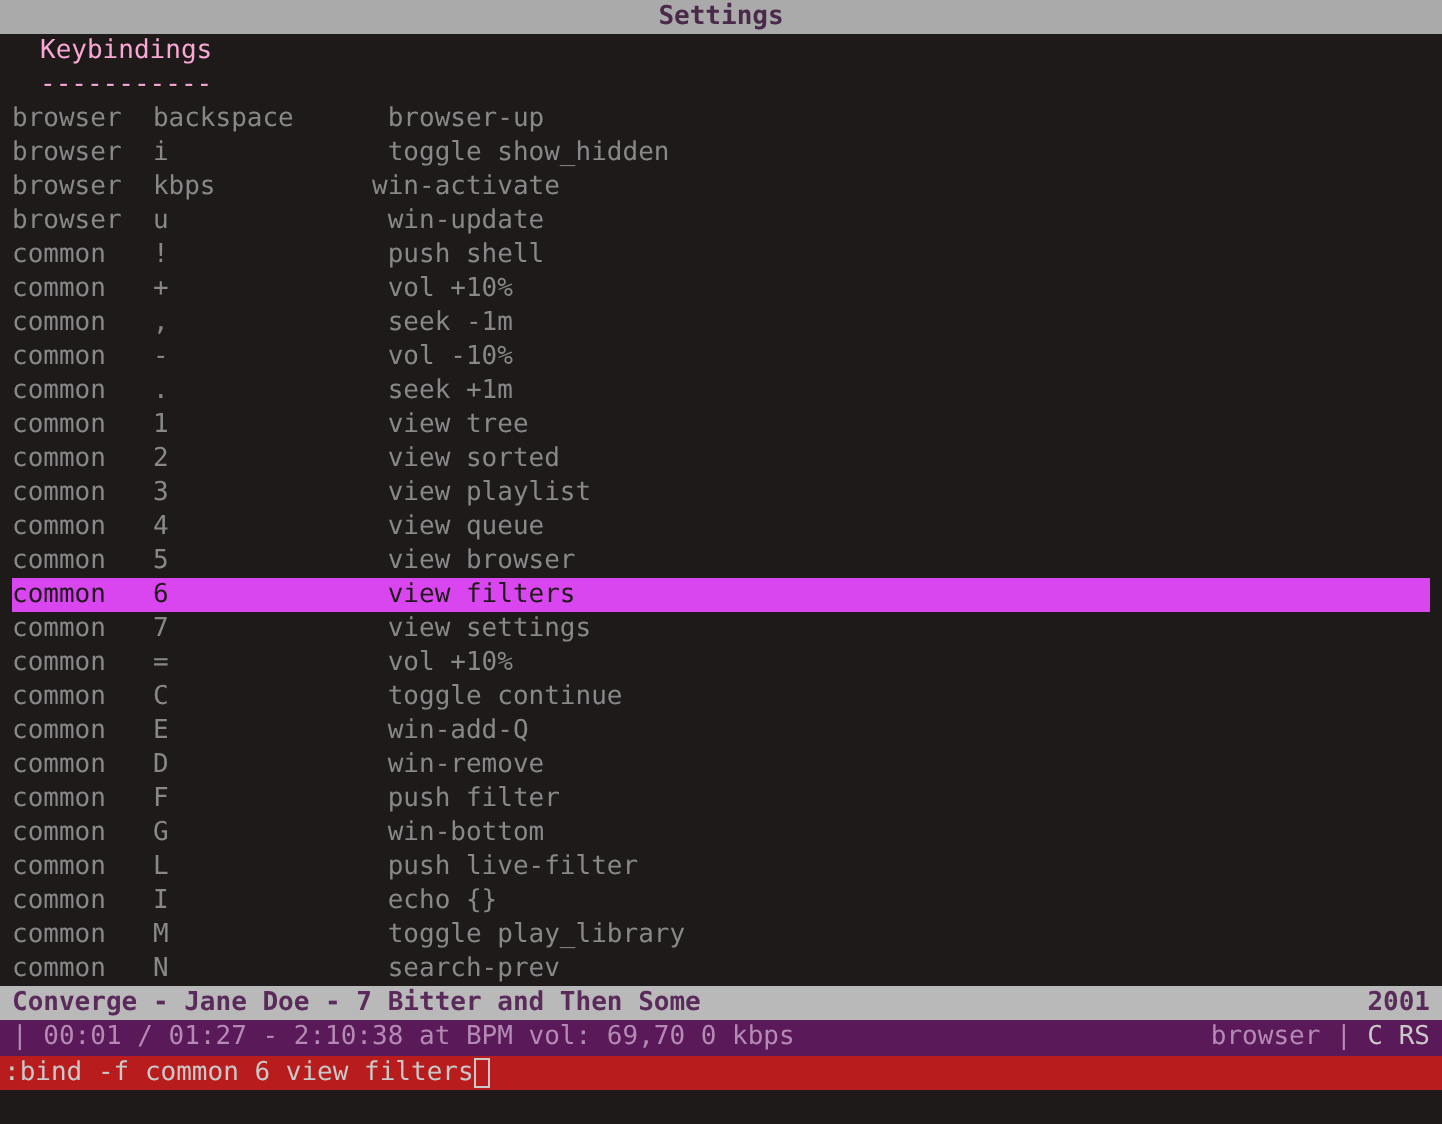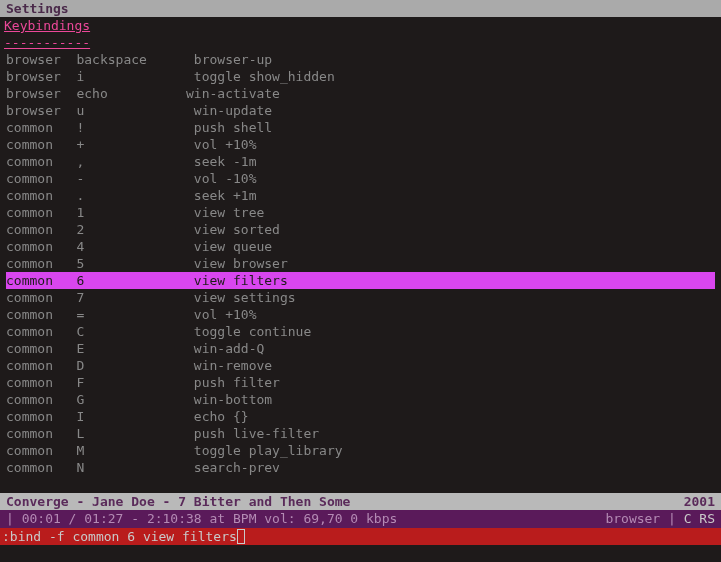--- a/index.html
+++ b/index.html
@@ -13,25 +13,25 @@
     line-height: 17px;
     color: #777777;
     overflow: hidden;
   }
   .titlebar {
     background: #aaaaaa;
     color: #4a2a4a;
     font-weight: bold;
     padding: 0 6px;
     height: 17px;
+    text-align: center;
   }
   .section {
-    color: #ec4899;
-    padding: 0 4px;
-    text-decoration: underline;
+    color: #f9a8d4;
+    padding: 0 20px;
   }
   .rows {
     padding: 0 6px;
   }
   .row {
     height: 17px;
     white-space: pre;
     color: #888888;
   }
   .row.sel {
@@ -81,41 +81,42 @@
 </head>
 <body>
 
 <div class="titlebar">Settings</div>
 <div class="section">Keybindings</div>
 <div class="section">-----------</div>
 
 <div class="rows" id="rows">
     <div class="row">browser  backspace      browser-up</div>
     <div class="row">browser  i              toggle show_hidden</div>
-    <div class="row">browser  echo          win-activate</div>
+    <div class="row">browser  kbps          win-activate</div>
     <div class="row">browser  u              win-update</div>
     <div class="row">common   !              push shell</div>
     <div class="row">common   +              vol +10%</div>
     <div class="row">common   ,              seek -1m</div>
     <div class="row">common   -              vol -10%</div>
     <div class="row">common   .              seek +1m</div>
     <div class="row">common   1              view tree</div>
     <div class="row">common   2              view sorted</div>
+    <div class="row">common   3              view playlist</div>
     <div class="row">common   4              view queue</div>
     <div class="row">common   5              view browser</div>
     <div class="row sel">common   6              view filters</div>
     <div class="row">common   7              view settings</div>
     <div class="row">common   =              vol +10%</div>
     <div class="row">common   C              toggle continue</div>
     <div class="row">common   E              win-add-Q</div>
     <div class="row">common   D              win-remove</div>
     <div class="row">common   F              push filter</div>
     <div class="row">common   G              win-bottom</div>
+    <div class="row">common   L              push live-filter</div>
     <div class="row">common   I              echo {}</div>
-    <div class="row">common   L              push live-filter</div>
     <div class="row">common   M              toggle play_library</div>
     <div class="row">common   N              search-prev</div>
   </div>
 
 <div class="bottom-block" style="top:493px;">
   <div class="now-playing">
     <span>Converge - Jane Doe - 7 Bitter and Then Some</span>
     <span>2001</span>
   </div>
   <div class="status">

